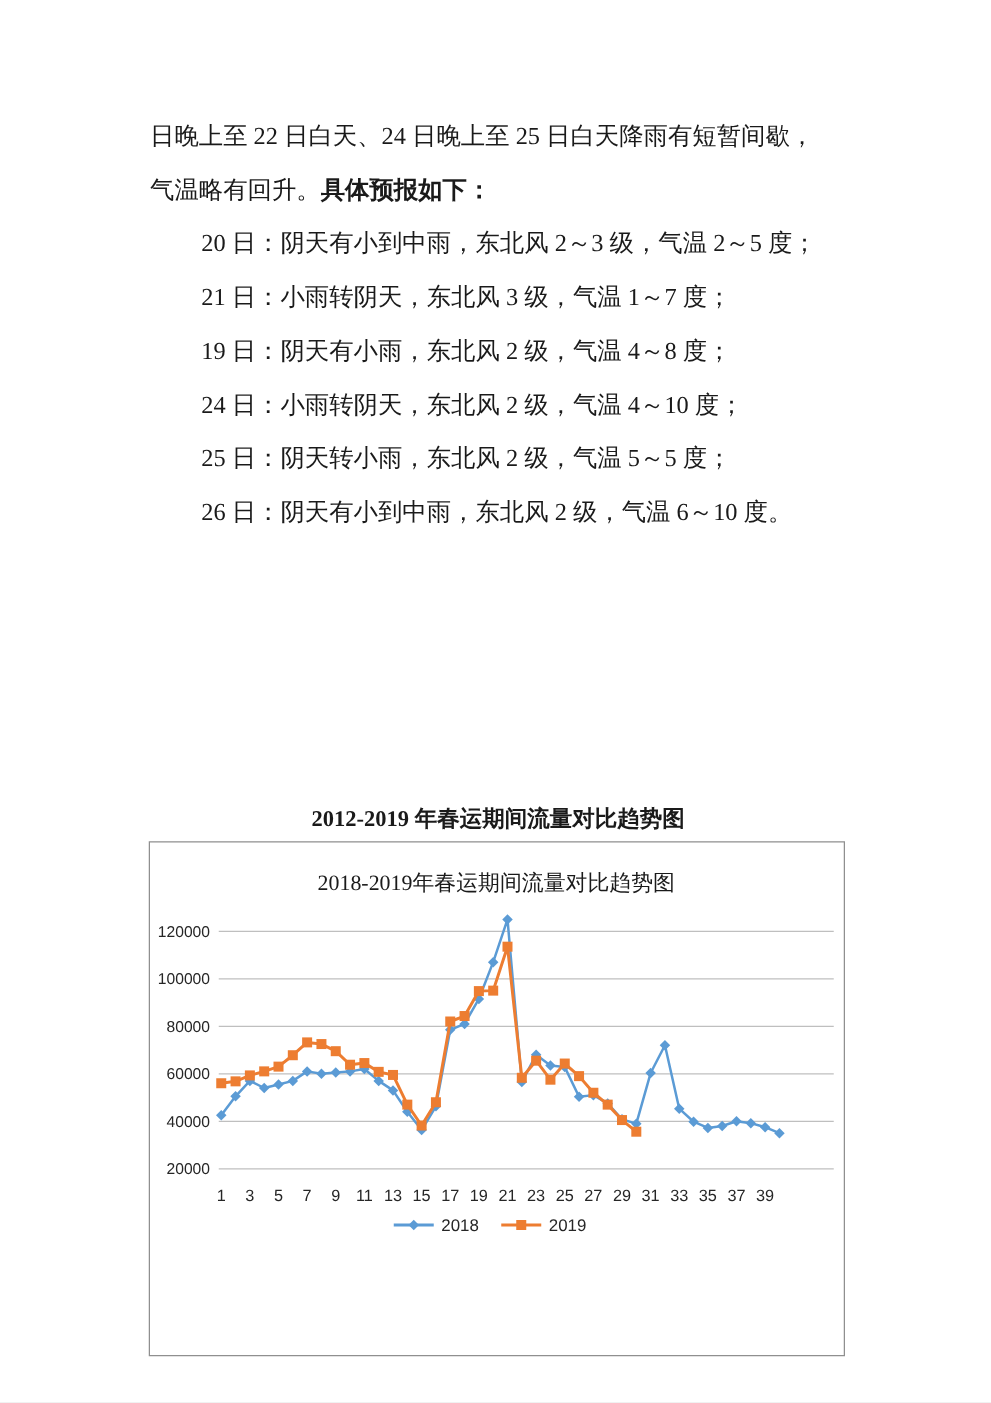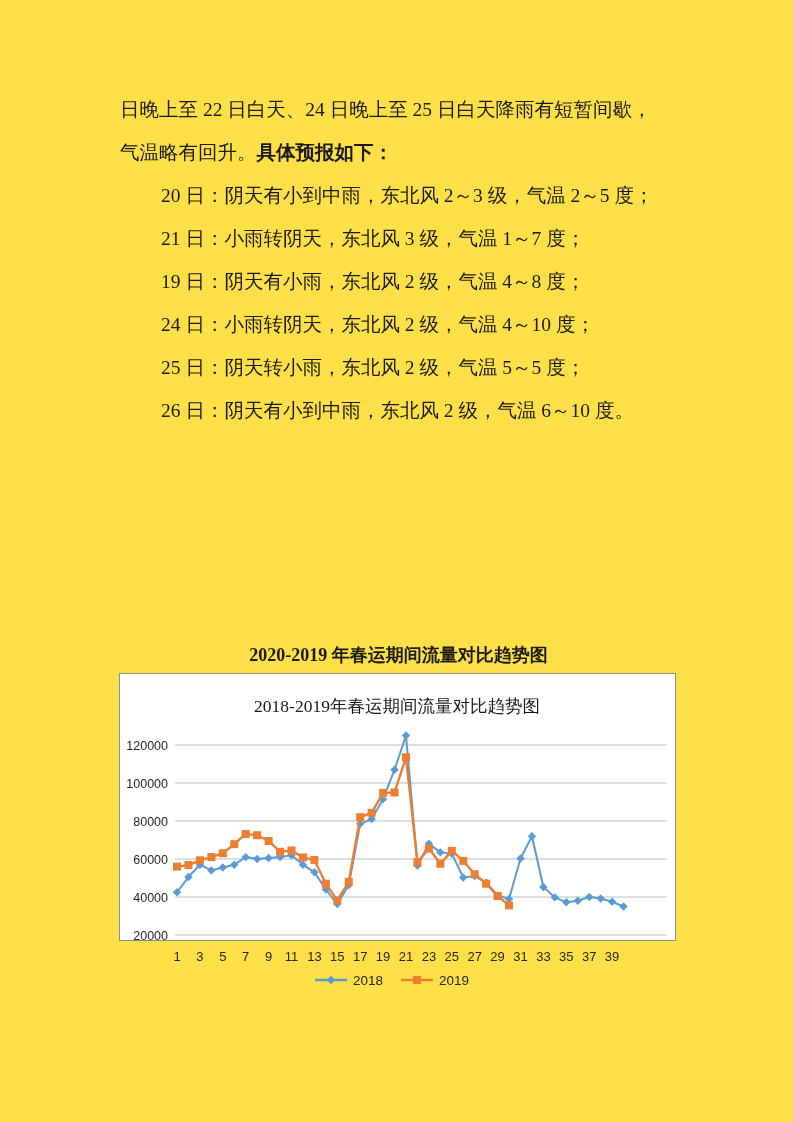--- a/index.html
+++ b/index.html
@@ -1,35 +1,35 @@
 <!DOCTYPE html>
 <html><head>
 <meta charset="utf-8">
 <style>
   html,body{margin:0;padding:0;background:#e8e8e8;}
   .page{
     position:relative;
     width:793px;height:1122px;
-    background:#fde047;
+    background:#ffffff;
     margin:0 auto;
     overflow:hidden;
     font-family:"Liberation Serif","DejaVu Serif",serif;
     color:#1a1a1a;
   }
   .textcol{position:absolute;left:120px;width:557px;}
   .doc-line{font-size:19.5px;line-height:43px;margin:0;}
   .doc-line b{font-weight:bold;text-align:right;}
   .forecast p{font-size:19.5px;line-height:43px;margin:0;padding-left:41px;}
   .road{font-size:19.5px;line-height:43px;margin:0;text-align:justify;text-indent:41px;}
   .caption{
     position:absolute;left:120px;width:557px;top:641px;
     text-align:center;font-size:18px;font-weight:bold;line-height:28px;
   }
   .chartbox{
-    position:absolute;left:119px;top:673px;width:557px;height:268px;
+    position:absolute;left:119px;top:673px;width:557px;height:412px;
     border:1px solid #8f8f8f;background:#ffffff;box-sizing:border-box;
   }
   .chartbox svg{display:block;}
   svg text{font-family:"Liberation Sans","DejaVu Sans",sans-serif;}
   .chart-title-text{font-family:"Liberation Serif","DejaVu Serif",serif;}
 </style>
 </head>
 <body>
 
 <div class="page">
@@ -44,21 +44,21 @@
   <div class="textcol forecast" style="top:174px;">
     <p>20 日：阴天有小到中雨，东北风 2～3 级，气温 2～5 度；</p>
     <p>21 日：小雨转阴天，东北风 3 级，气温 1～7 度；</p>
     <p>19 日：阴天有小雨，东北风 2 级，气温 4～8 度；</p>
     <p>24 日：小雨转阴天，东北风 2 级，气温 4～10 度；</p>
     <p>25 日：阴天转小雨，东北风 2 级，气温 5～5 度；</p>
     <p>26 日：阴天有小到中雨，东北风 2 级，气温 6～10 度。</p>
   </div>
 
 
-  <div class="caption">2020-2019 年春运期间流量对比趋势图</div>
+  <div class="caption">2012-2019 年春运期间流量对比趋势图</div>
 
   <div class="chartbox">
     <svg id="chart-svg" width="555" height="330" viewBox="0 0 555 330">
         <text x="277" y="38" text-anchor="middle" font-size="17.5" fill="#1a1a1a" class="chart-title-text">2018-2019年春运期间流量对比趋势图</text>
         <line x1="55" y1="261" x2="547" y2="261" stroke="#bfbfbf" stroke-width="1"></line>
         <text x="48" y="265.5" text-anchor="end" font-size="12.5" fill="#262626">20000</text>
         <line x1="55" y1="223" x2="547" y2="223" stroke="#bfbfbf" stroke-width="1"></line>
         <text x="48" y="227.5" text-anchor="end" font-size="12.5" fill="#262626">40000</text>
         <line x1="55" y1="185" x2="547" y2="185" stroke="#bfbfbf" stroke-width="1"></line>
         <text x="48" y="189.5" text-anchor="end" font-size="12.5" fill="#262626">60000</text>

